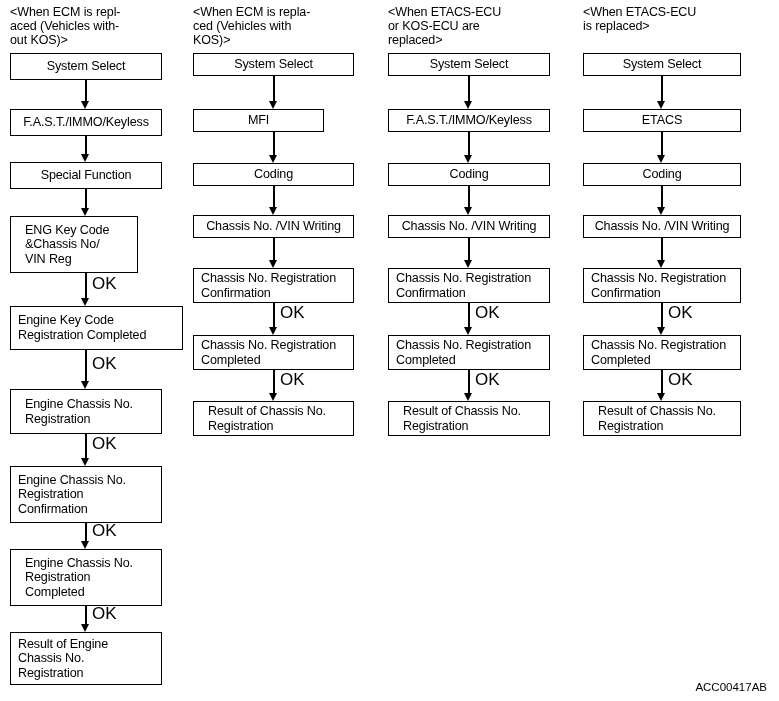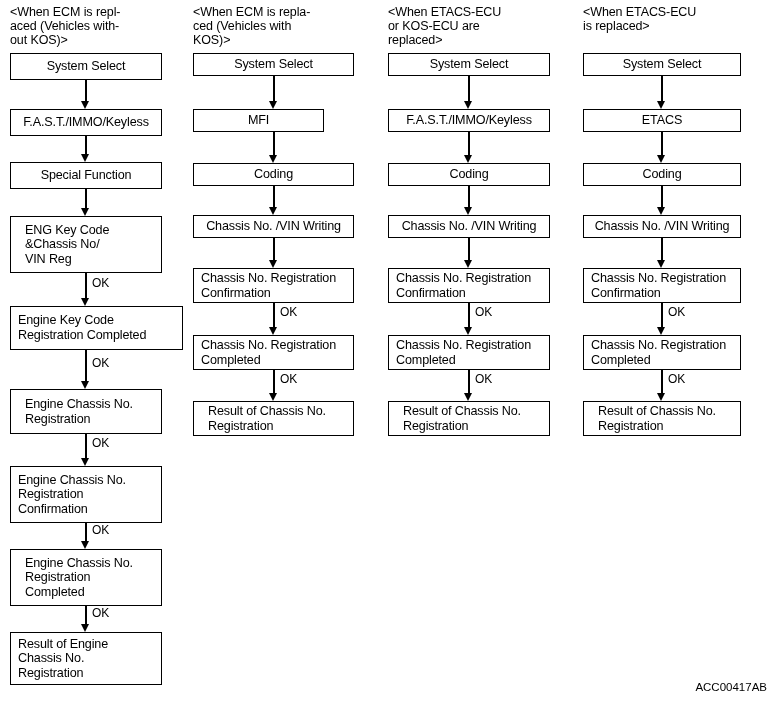--- a/index.html
+++ b/index.html
@@ -63,21 +63,21 @@
   .arrowhead {
     position: absolute;
     width: 0;
     height: 0;
     border-left: 4.5px solid transparent;
     border-right: 4.5px solid transparent;
     border-top: 8px solid #000;
   }
   .edge-label {
     position: absolute;
-    font-size: 12px;
+    font-size: 17px;
     line-height: 13px;
     color: #000;
     white-space: nowrap;
   }
   #figure-code {
     position: absolute;
     right: 12px;
     bottom: 8px;
     font-size: 11.5px;
     letter-spacing: 0px;
@@ -100,21 +100,21 @@
       <div class="node center" style="left: 10px; top: 109px; width: 152px; height: 27px;">
         <span class="node-label">F.A.S.T./IMMO/Keyless</span>
       </div>
       <div class="connector" style="left: 85px; top: 136px; height: 19px;"></div>
       <div class="arrowhead" style="left: 81px; top: 154px;"></div>
       <div class="node center" style="left: 10px; top: 162px; width: 152px; height: 27px;">
         <span class="node-label">Special Function</span>
       </div>
       <div class="connector" style="left: 85px; top: 189px; height: 20px;"></div>
       <div class="arrowhead" style="left: 81px; top: 208px;"></div>
-      <div class="node indent" style="left: 10px; top: 216px; width: 152px; height: 57px;">
+      <div class="node indent" style="left: 10px; top: 216px; width: 128px; height: 57px;">
         <span class="node-label">ENG Key Code
 &amp;Chassis No/
 VIN Reg</span>
       </div>
       <div class="connector" style="left: 85px; top: 273px; height: 26px;"></div>
       <div class="arrowhead" style="left: 81px; top: 298px;"></div>
       <div class="edge-label" style="left: 92px; top: 277px;">OK</div>
       <div class="node left" style="left: 10px; top: 306px; width: 173px; height: 44px;">
         <span class="node-label">Engine Key Code
 Registration Completed</span>

